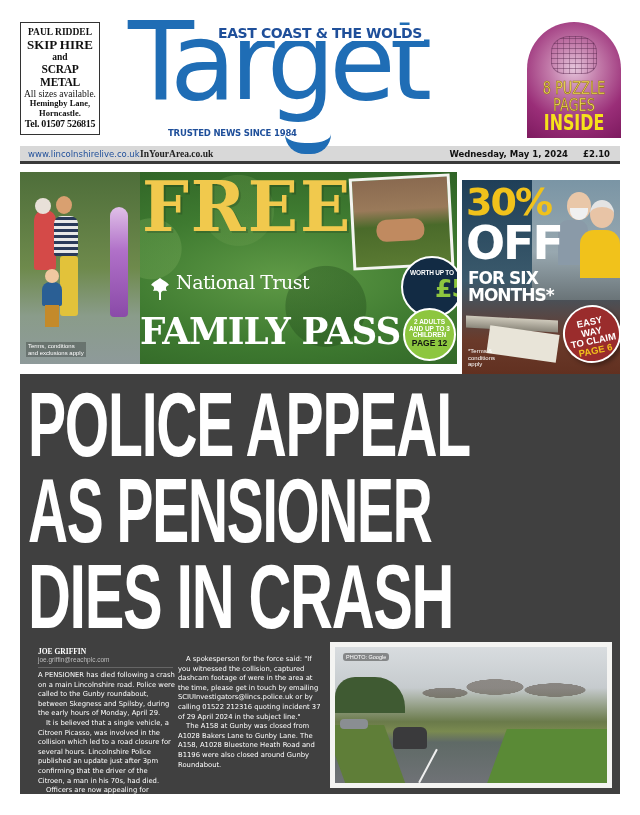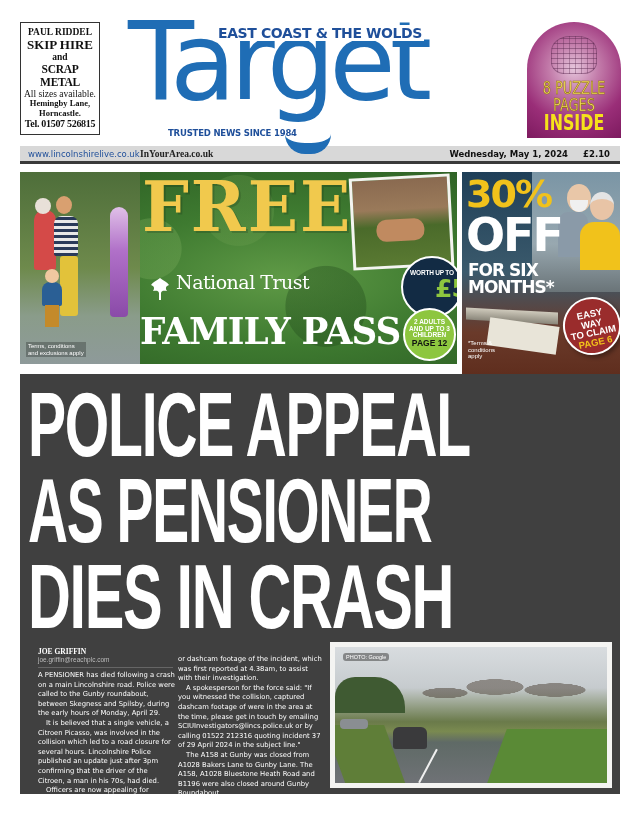--- a/index.html
+++ b/index.html
@@ -140,21 +140,21 @@
   .badge-adults {
     position: absolute; left: 383px; top: 136px; width: 53px; height: 53px; border-radius: 50%;
     background: #8dc63f; border: 2px solid #ffffff; text-align: center; color: #fff; line-height: 1;
   }
   .badge-adults .a1 { font-size: 6.5px; font-weight: bold; margin-top: 9px; }
   .badge-adults .a2 { font-size: 6.5px; font-weight: bold; }
   .badge-adults .a3 { font-size: 6.5px; font-weight: bold; }
   .badge-adults .a4 { font-size: 8.5px; font-weight: bold; color: #111; }
 
   .promo-sub {
-    position: absolute; left: 462px; top: 172px; width: 158px; height: 223px;
+    position: absolute; left: 462px; top: 180px; width: 158px; height: 223px;
     background: linear-gradient(180deg, #1f3f58 0%, #3b5a6c 45%, #6a3a2a 72%, #5a2818 100%);
     overflow: hidden;
   }
   .sub-room { position: absolute; left: 70px; top: 0; width: 88px; height: 120px; background: linear-gradient(180deg,#7a95a5,#98a8b0 60%,#6a7478); }
   .sub-man-head { position: absolute; left: 105px; top: 12px; width: 24px; height: 28px; background: #e9c7a8; border-radius: 50%; }
   .sub-man-beard { position: absolute; left: 108px; top: 28px; width: 18px; height: 12px; background: #f0f0f0; border-radius: 0 0 10px 10px; }
   .sub-woman-head { position: absolute; left: 128px; top: 20px; width: 24px; height: 28px; background: #e8c4a6; border-radius: 50%; border-top: 7px solid #e4e4e4; }
   .sub-woman-body { position: absolute; left: 118px; top: 50px; width: 40px; height: 48px; background: #f1c21b; border-radius: 14px 14px 0 0; }
   .sub-man-body { position: absolute; left: 96px; top: 40px; width: 30px; height: 45px; background: #8a9aa8; border-radius: 10px 10px 0 0; }
   .sub-30 {
@@ -347,21 +347,20 @@
     <div class="email">joe.griffin@reachplc.com</div>
   </div>
   <div class="byline-rule"></div>
 
   <div class="col col1">
     <p class="first">A PENSIONER has died following a crash on a main Lincolnshire road. Police were called to the Gunby roundabout, between Skegness and Spilsby, during the early hours of Monday, April 29.</p>
     <p>It is believed that a single vehicle, a Citroen Picasso, was involved in the collision which led to a road closure for several hours. Lincolnshire Police published an update just after 3pm confirming that the driver of the Citroen, a man in his 70s, had died.</p>
     <p>Officers are now appealing for witnesses</p>
   </div>
   <div class="col col2">
-    <p class="first">or dashcam footage of the incident, which was first reported at 4.38am, to assist with their investigation.</p>
     <p>A spokesperson for the force said: "If you witnessed the collision, captured dashcam footage of were in the area at the time, please get in touch by emailing SCIUInvestigators@lincs.police.uk or by calling 01522 212316 quoting incident 37 of 29 April 2024 in the subject line."</p>
     <p>The A158 at Gunby was closed from A1028 Bakers Lane to Gunby Lane. The A158, A1028 Bluestone Heath Road and B1196 were also closed around Gunby Roundabout.</p>
   </div>
 
   <div class="story-photo">
     <div class="scene">
       <div class="trees"></div>
       <div class="hedge-left"></div>
       <div class="grass-left"></div>
       <div class="grass-right"></div>

